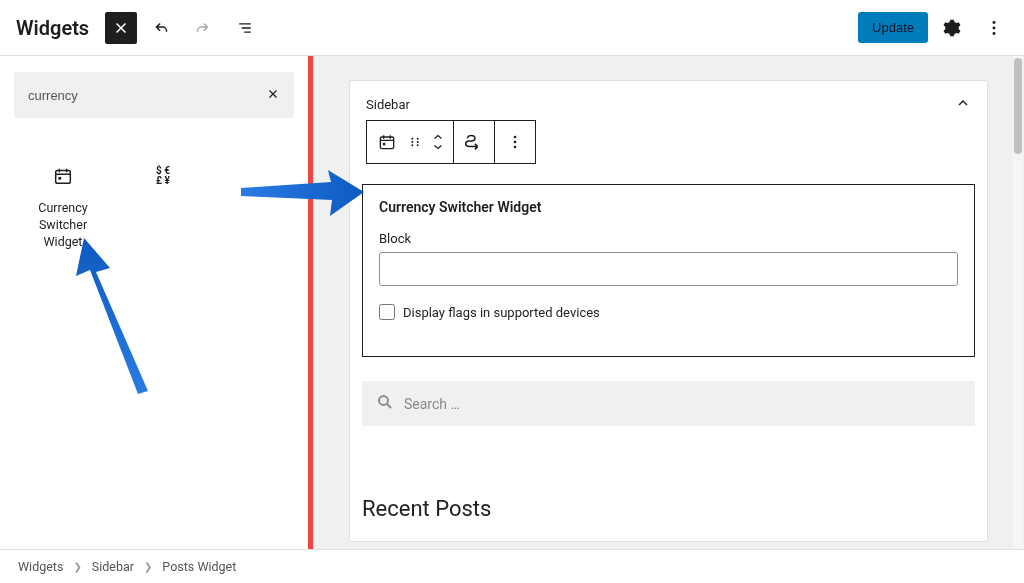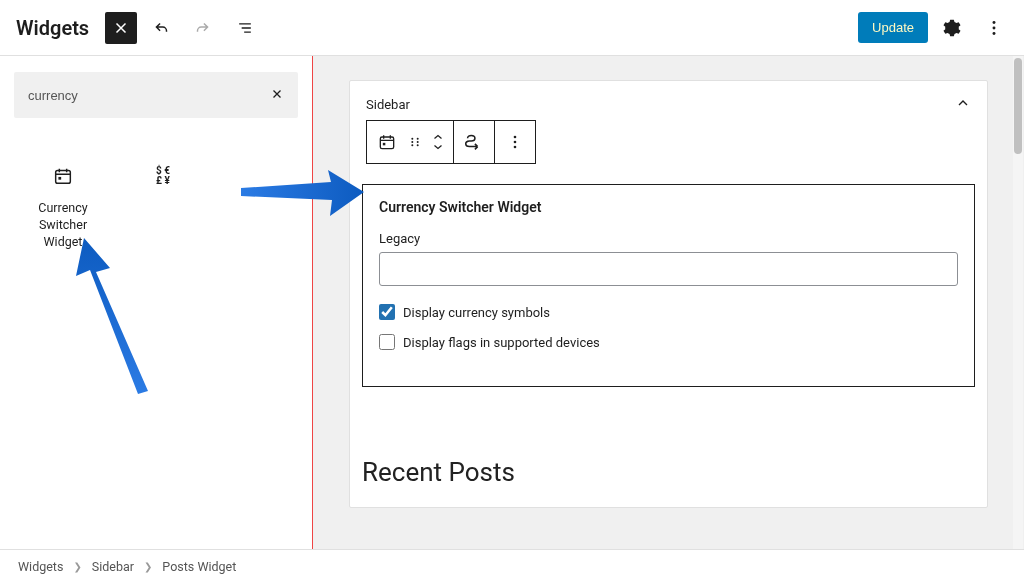--- a/index.html
+++ b/index.html
@@ -30,33 +30,33 @@
       border-radius: 2px; cursor: pointer;
     }
     .icon-btn {
       width: 36px; height: 36px;
       display: flex; align-items: center; justify-content: center;
       color: #1e1e1e; cursor: pointer; border-radius: 2px;
     }
     .icon-btn.disabled { color: #aaa; cursor: default; }
     .topbar-right { display: flex; align-items: center; gap: 6px; }
     .btn-primary {
-      background: #007cba; color: #fef9c3;
+      background: #007cba; color: #0f172a;
       padding: 8px 14px; border-radius: 3px;
       font-size: 13px; cursor: pointer; border: none;
     }
     .main {
       display: flex;
       height: calc(100% - 56px - 34px);
     }
     .left-panel {
       width: 313px;
       background: #fff;
       padding: 16px 14px;
-      border-right: 1px solid #ef4444;
+      border-right: 5px solid #ef4444;
     }
     .search-box {
       position: relative;
       background: #f0f0f0;
       border-radius: 2px;
       display: flex;
       align-items: center;
       height: 46px;
       padding: 0 14px;
     }
@@ -128,21 +128,21 @@
     }
     .search-widget {
       margin: 24px 12px 0 12px;
       background: #f0f0f0;
       display: flex; align-items:center;
       padding: 12px 14px; gap: 10px;
       color: #888; font-size: 14px;
     }
     .recent-posts {
       margin: 70px 12px 0 12px;
-      font-size: 26px; font-weight: 400; color: #222;
+      font-size: 22px; font-weight: 400; color: #222;
     }
     .breadcrumb {
       height: 34px;
       border-top: 1px solid #e0e0e0;
       display: flex; align-items: center;
       padding: 0 18px; gap: 10px;
       font-size: 12.5px; color: #555;
       background:#fff;
     }
     .breadcrumb .sep { color:#999; font-size:10px; }
@@ -287,32 +287,37 @@
                 <circle cx="12" cy="6" r="1.6" fill="#1e1e1e"></circle>
                 <circle cx="12" cy="12" r="1.6" fill="#1e1e1e"></circle>
                 <circle cx="12" cy="18" r="1.6" fill="#1e1e1e"></circle>
               </svg>
           </span>
         </div>
       </div>
 
       <div class="widget-box">
         <div class="widget-title">Currency Switcher Widget</div>
-        <label class="field-label">Legacy</label>
+        <label class="field-label">Block</label>
         <input class="text-input" type="text" value="" style="">
-        <div class="check-row">
-          <input type="checkbox" checked="" style="">
-          <span>Display currency symbols</span>
-        </div>
         <div class="check-row" style="margin-bottom:16px">
           <input type="checkbox" style="">
           <span>Display flags in supported devices</span>
         </div>
       </div>
 
+      <div class="search-widget">
+        <span>
+          <svg width="18" height="18" viewBox="0 0 24 24">
+              <circle cx="10" cy="10" r="6" fill="none" stroke="#888" stroke-width="2.5"></circle>
+              <path stroke="#888" stroke-width="2.5" d="M15 15l5 5"></path>
+            </svg>
+        </span>
+        <span>Search …</span>
+      </div>
 
       <div class="recent-posts">Recent Posts</div>
       <div style="height:20px"></div>
     </div>
 
     <div class="scrollbar-fake">
       <div class="thumb"></div>
     </div>
   </div>
 </div>

